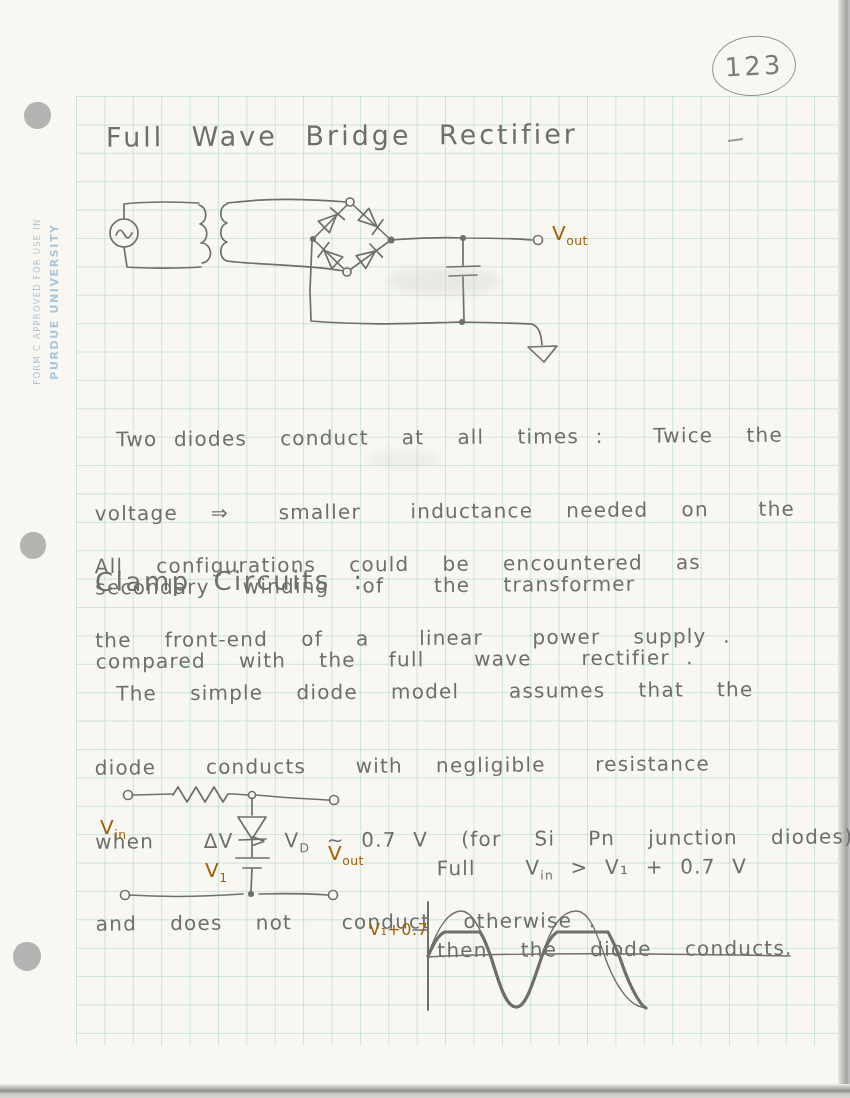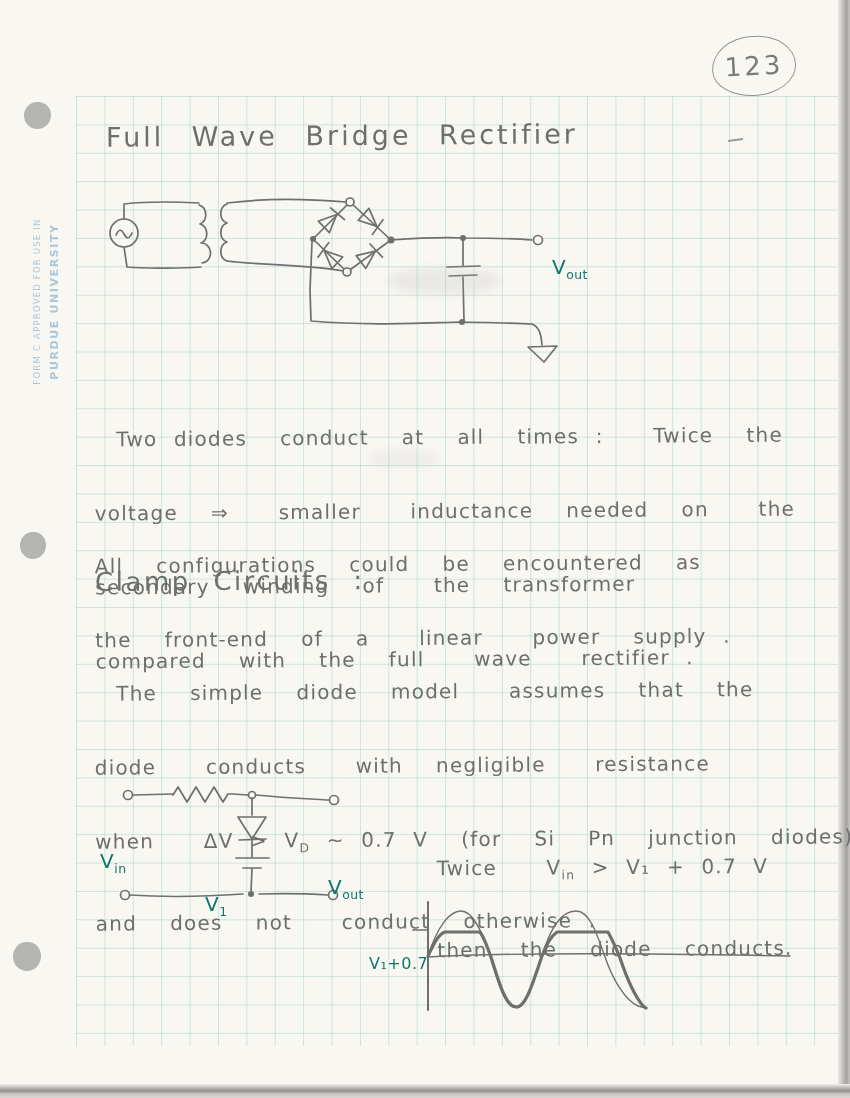--- a/index.html
+++ b/index.html
@@ -37,21 +37,21 @@
     display:flex;align-items:center;justify-content:center;
     color:#7b7b7b;font-size:26px;letter-spacing:3px;
   }
   .hw{
     position:absolute;color:#6e6e6e;font-size:20px;letter-spacing:1.2px;
     word-spacing:9px;white-space:pre;transform:rotate(-0.4deg);
   }
   .hw .line{display:block;line-height:26px;}
   .title{font-size:27px;letter-spacing:3px;word-spacing:16px;}
   .heading{font-size:26px;letter-spacing:2.5px;word-spacing:12px;}
-  .lbl{position:absolute;color:#0f766e;font-size:20px;letter-spacing:.5px;white-space:pre;margin-top:34px;}
+  .lbl{position:absolute;color:#a16207;font-size:20px;letter-spacing:.5px;white-space:pre;}
   .lbl sub, .hw sub{font-size:.62em;}
   .small-lbl{font-size:16px;}
   .sk{position:absolute;}
   .sk path,.sk circle,.sk line{stroke:#6f6f6f;stroke-width:1.7;fill:none;
     stroke-linecap:round;stroke-linejoin:round;}
   .sk .dot{fill:#6f6f6f;stroke:none;}
   .sk .open{fill:#f9f7f2;}
   .smudge{position:absolute;background:#a9a9a9;filter:blur(4px);border-radius:40%;}
   .stray{position:absolute;left:728px;top:139px;width:15px;border-top:2px solid #9a9a9a;
     transform:rotate(-8deg);}
@@ -159,21 +159,21 @@
     <path d="M44,125 C90,128 130,126 158,124 M174,124 C210,123 228,124 243,125"></path>
     <circle class="open" cx="40" cy="125" r="4.5"></circle>
     <circle class="open" cx="248" cy="125" r="4.5"></circle>
   </svg>
 
   <div class="lbl" style="left:100px;top:815px;"><span>V</span><sub>in</sub></div>
   <div class="lbl" style="left:205px;top:858px;"><span>V</span><sub>1</sub></div>
   <div class="lbl" style="left:328px;top:841px;"><span>V</span><sub>out</sub></div>
 
   <div class="hw" style="left:437px;top:806px;">
-    <span class="line"><span>Twice   V</span><sub>in</sub><span> &gt; V₁ + 0.7 V</span></span>
+    <span class="line"><span>Full   V</span><sub>in</sub><span> &gt; V₁ + 0.7 V</span></span>
     <span class="line">then  the  diode  conducts.</span>
   </div>
 
   <svg class="sk" style="left:365px;top:895px;" width="440" height="125" viewBox="0 0 440 125">
     <path d="M63,7 L63,115" style="stroke-width:2"></path>
     <path d="M48,35 L63,35"></path>
     <path style="stroke-width:1.4" d="M63,62 C150,57 320,59 425,61"></path>
     <path style="stroke-width:1.4" d="M63,61 C73,30 85,16 96,16 C107,16 116,33 125,61 C133,87 140,112 150,112
          C160,113 168,88 177,61 C185,34 196,16 211,16 C224,16 231,36 240,62
          C248,85 260,105 273,111 L281,113"></path>

